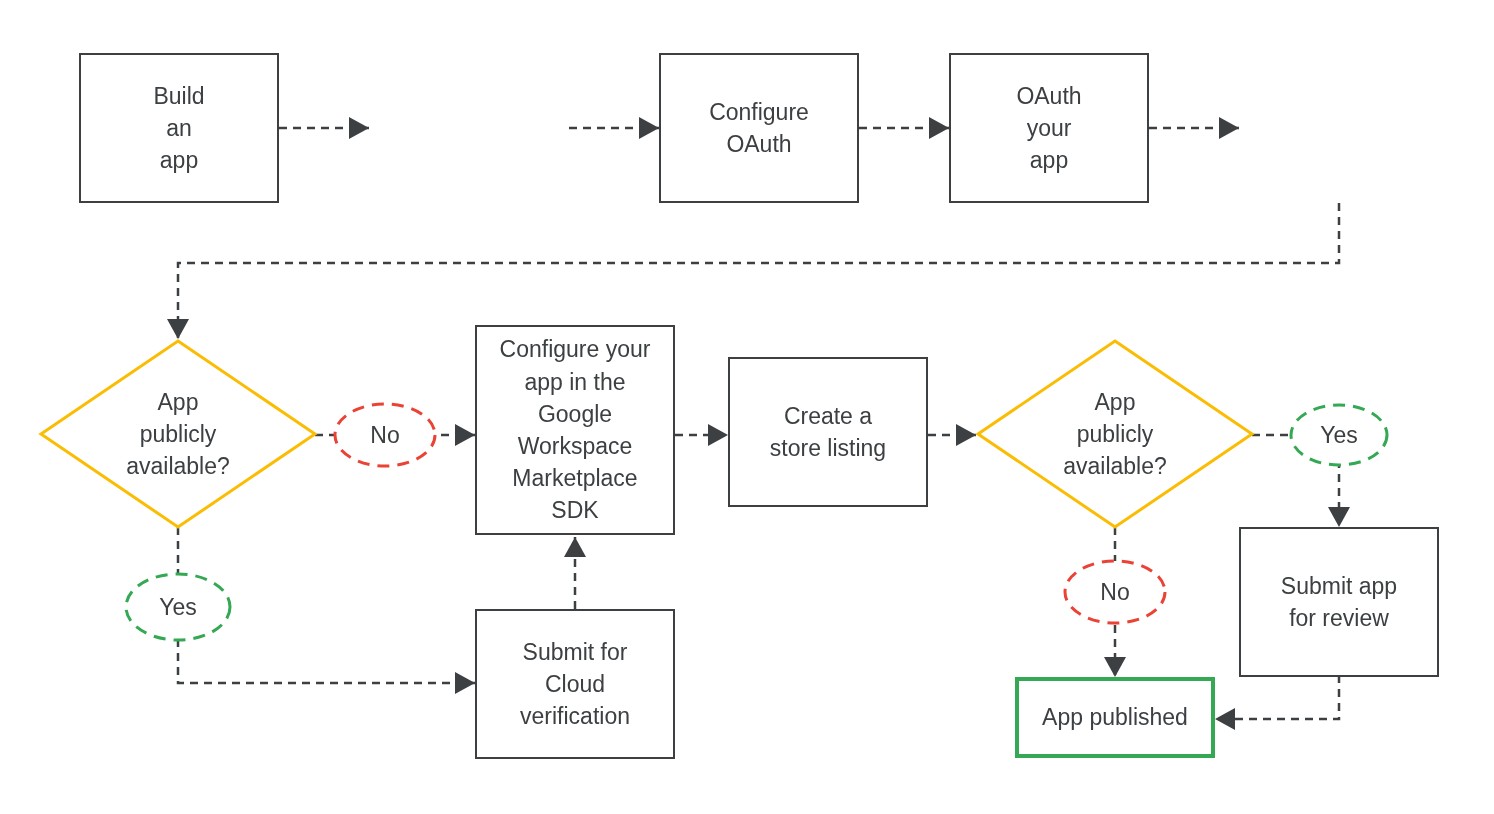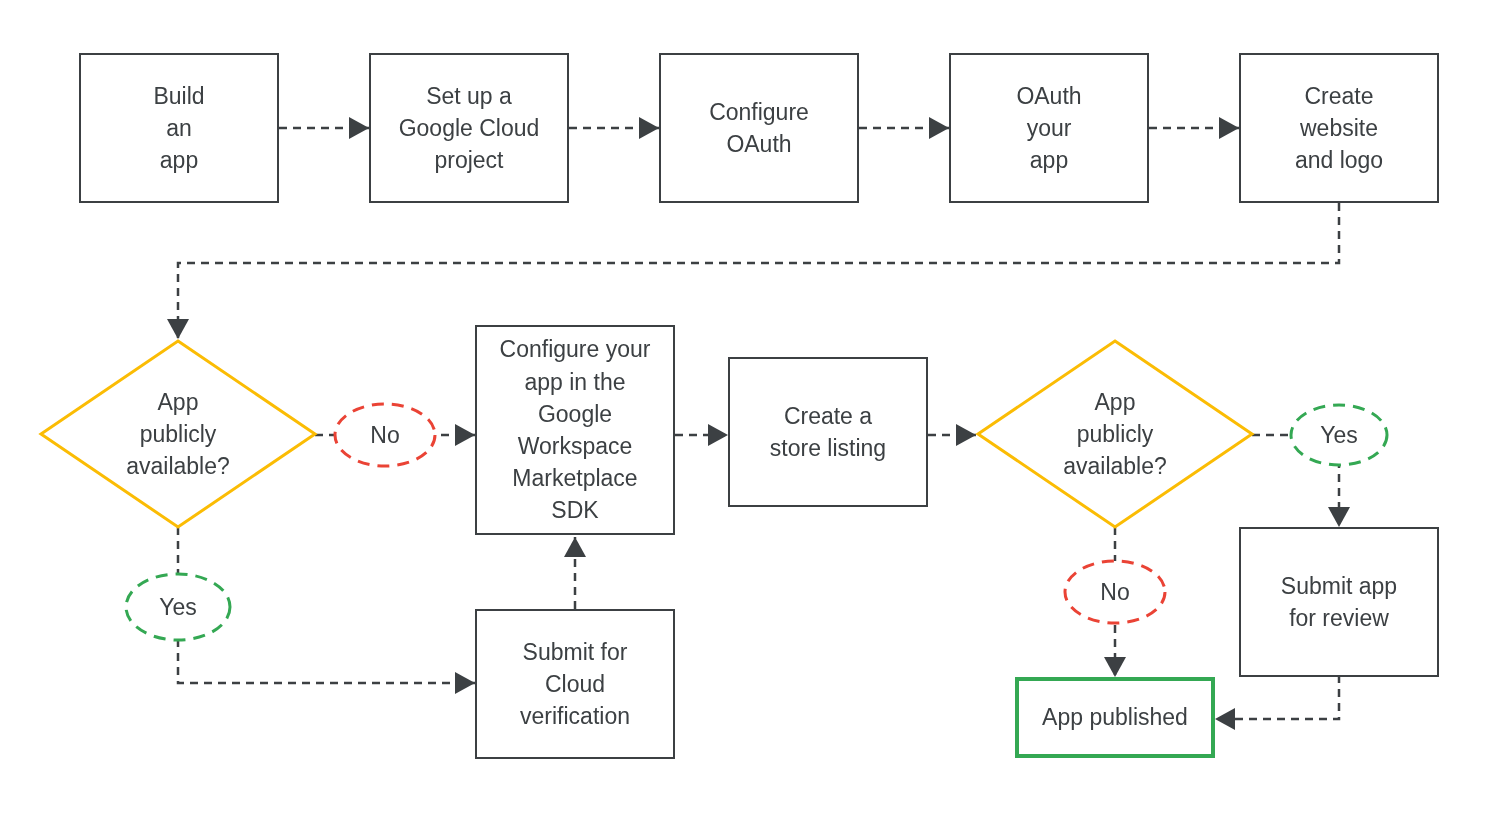--- a/index.html
+++ b/index.html
@@ -71,38 +71,28 @@
     <ellipse class="oval yes" cx="178" cy="607" rx="52" ry="33"></ellipse>
     <ellipse class="oval yes" cx="1339" cy="435" rx="48" ry="30"></ellipse>
     <ellipse class="oval no" cx="1115" cy="592" rx="50" ry="31"></ellipse>
   </svg>
 
   <div class="node box" style="left:79px;top:53px;width:200px;height:150px">
     <span class="lbl">Build
 an
 app</span>
   </div>
-  <div class="node box" style="left:369px;top:53px;width:200px;height:150px">
-    <span class="lbl">Set up a
-Google Cloud
-project</span>
-  </div>
   <div class="node box" style="left:659px;top:53px;width:200px;height:150px">
     <span class="lbl">Configure
 OAuth</span>
   </div>
   <div class="node box" style="left:949px;top:53px;width:200px;height:150px">
     <span class="lbl">OAuth
 your
 app</span>
-  </div>
-  <div class="node box" style="left:1239px;top:53px;width:200px;height:150px">
-    <span class="lbl">Create
-website
-and logo</span>
   </div>
 
   <div class="node overlay" style="left:41px;top:341px;width:274px;height:186px">
     <span class="lbl">App
 publicly
 available?</span>
   </div>
   <div class="node overlay" style="left:335px;top:404px;width:100px;height:62px">
     <span class="lbl">No</span>
   </div>

